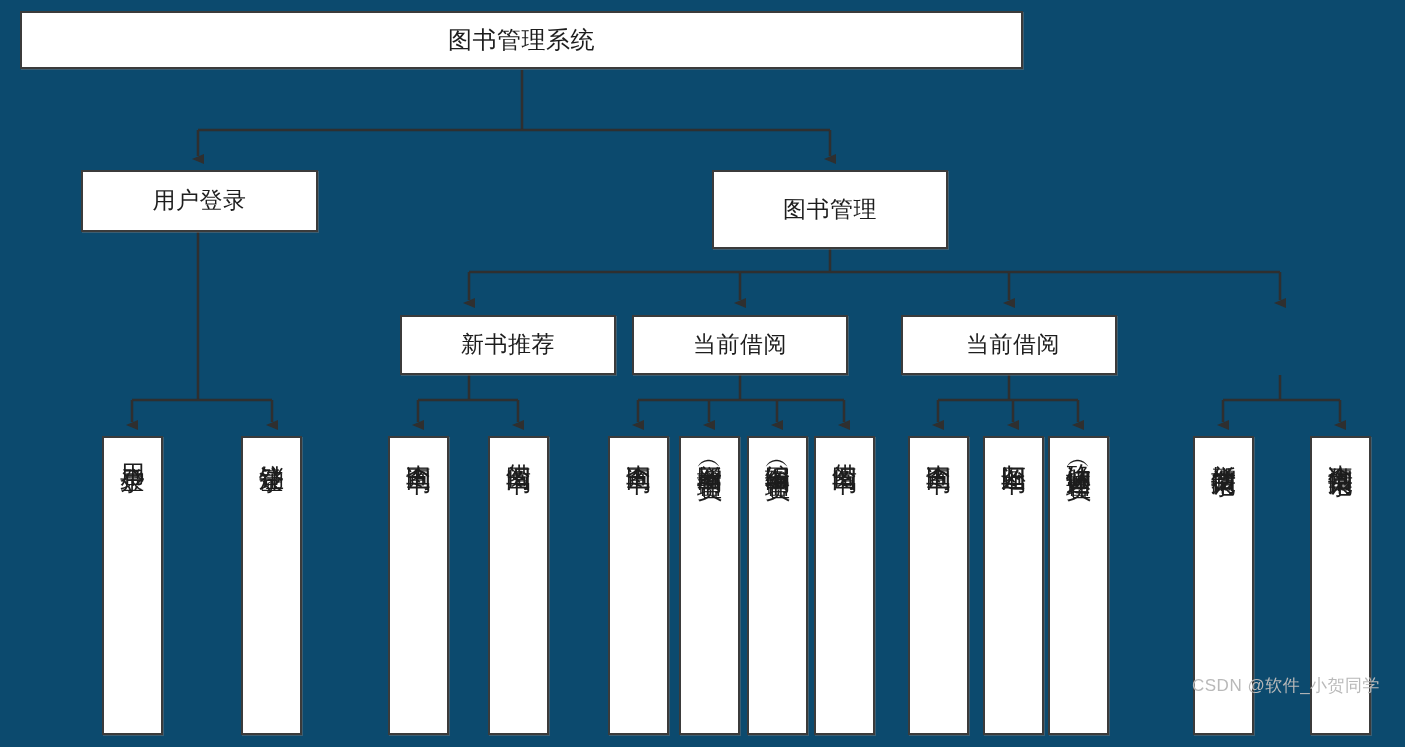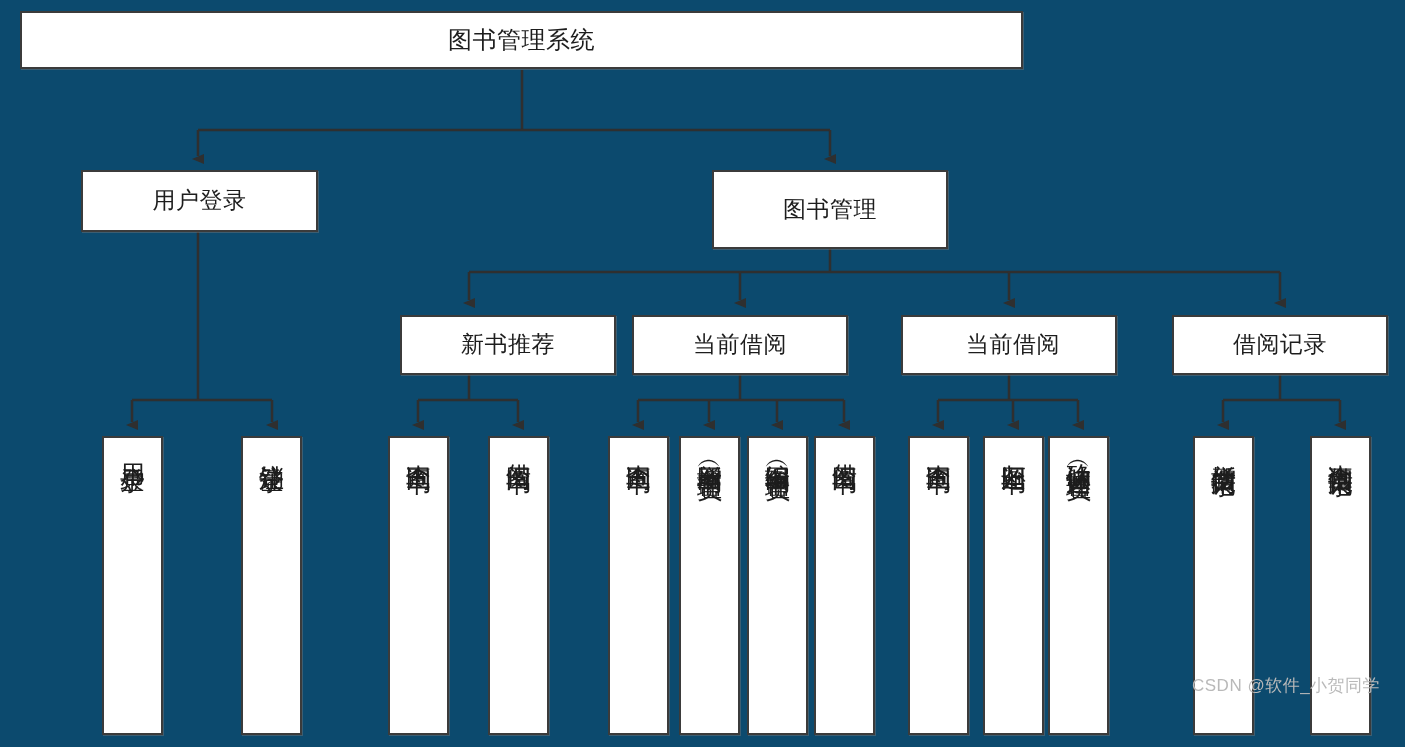--- a/index.html
+++ b/index.html
@@ -140,23 +140,20 @@
 
   <div class="node h" style="left:362px; top:315px; width:216px; height:60px;margin-left:38px;">
     <span class="label">新书推荐</span>
   </div>
   <div class="node h" style="left:632px; top:315px; width:216px; height:60px;">
     <span class="label">当前借阅</span>
   </div>
   <div class="node h" style="left:901px; top:315px; width:216px; height:60px;padding-left:8px;">
     <span class="label">当前借阅</span>
   </div>
-  <div class="node h" style="left:1172px; top:315px; width:216px; height:60px;">
-    <span class="label">借阅记录</span>
-  </div>
 
   <div class="node v" style="left:102px; top:436px; width:61px; height:299px;">
     <span class="label">用户登录</span>
   </div>
   <div class="node v" style="left:241px; top:436px; width:61px; height:299px;">
     <span class="label">注销登录</span>
   </div>
 
   <div class="node v" style="left:388px; top:436px; width:61px; height:299px;">
     <span class="label">查询图书</span>

